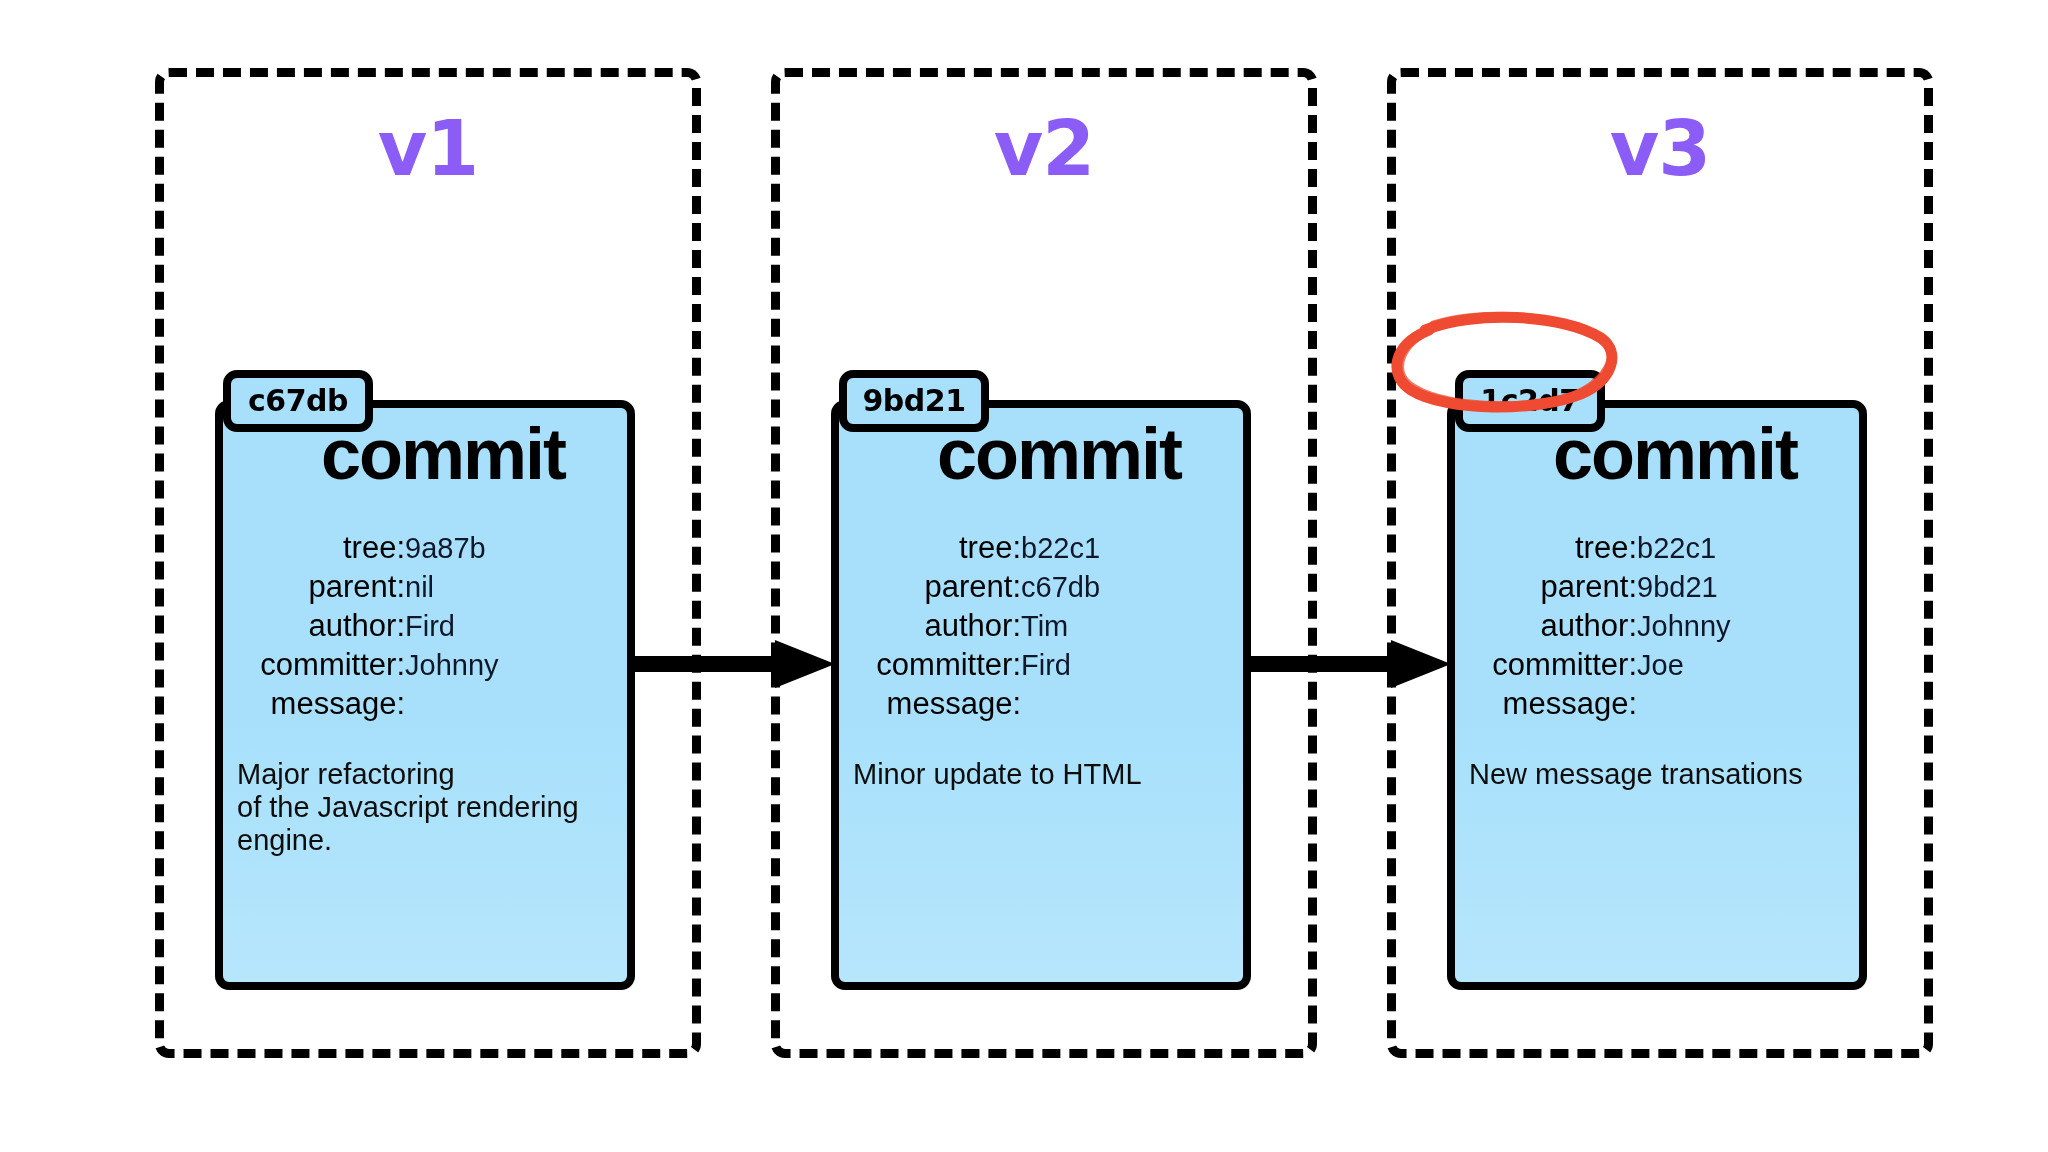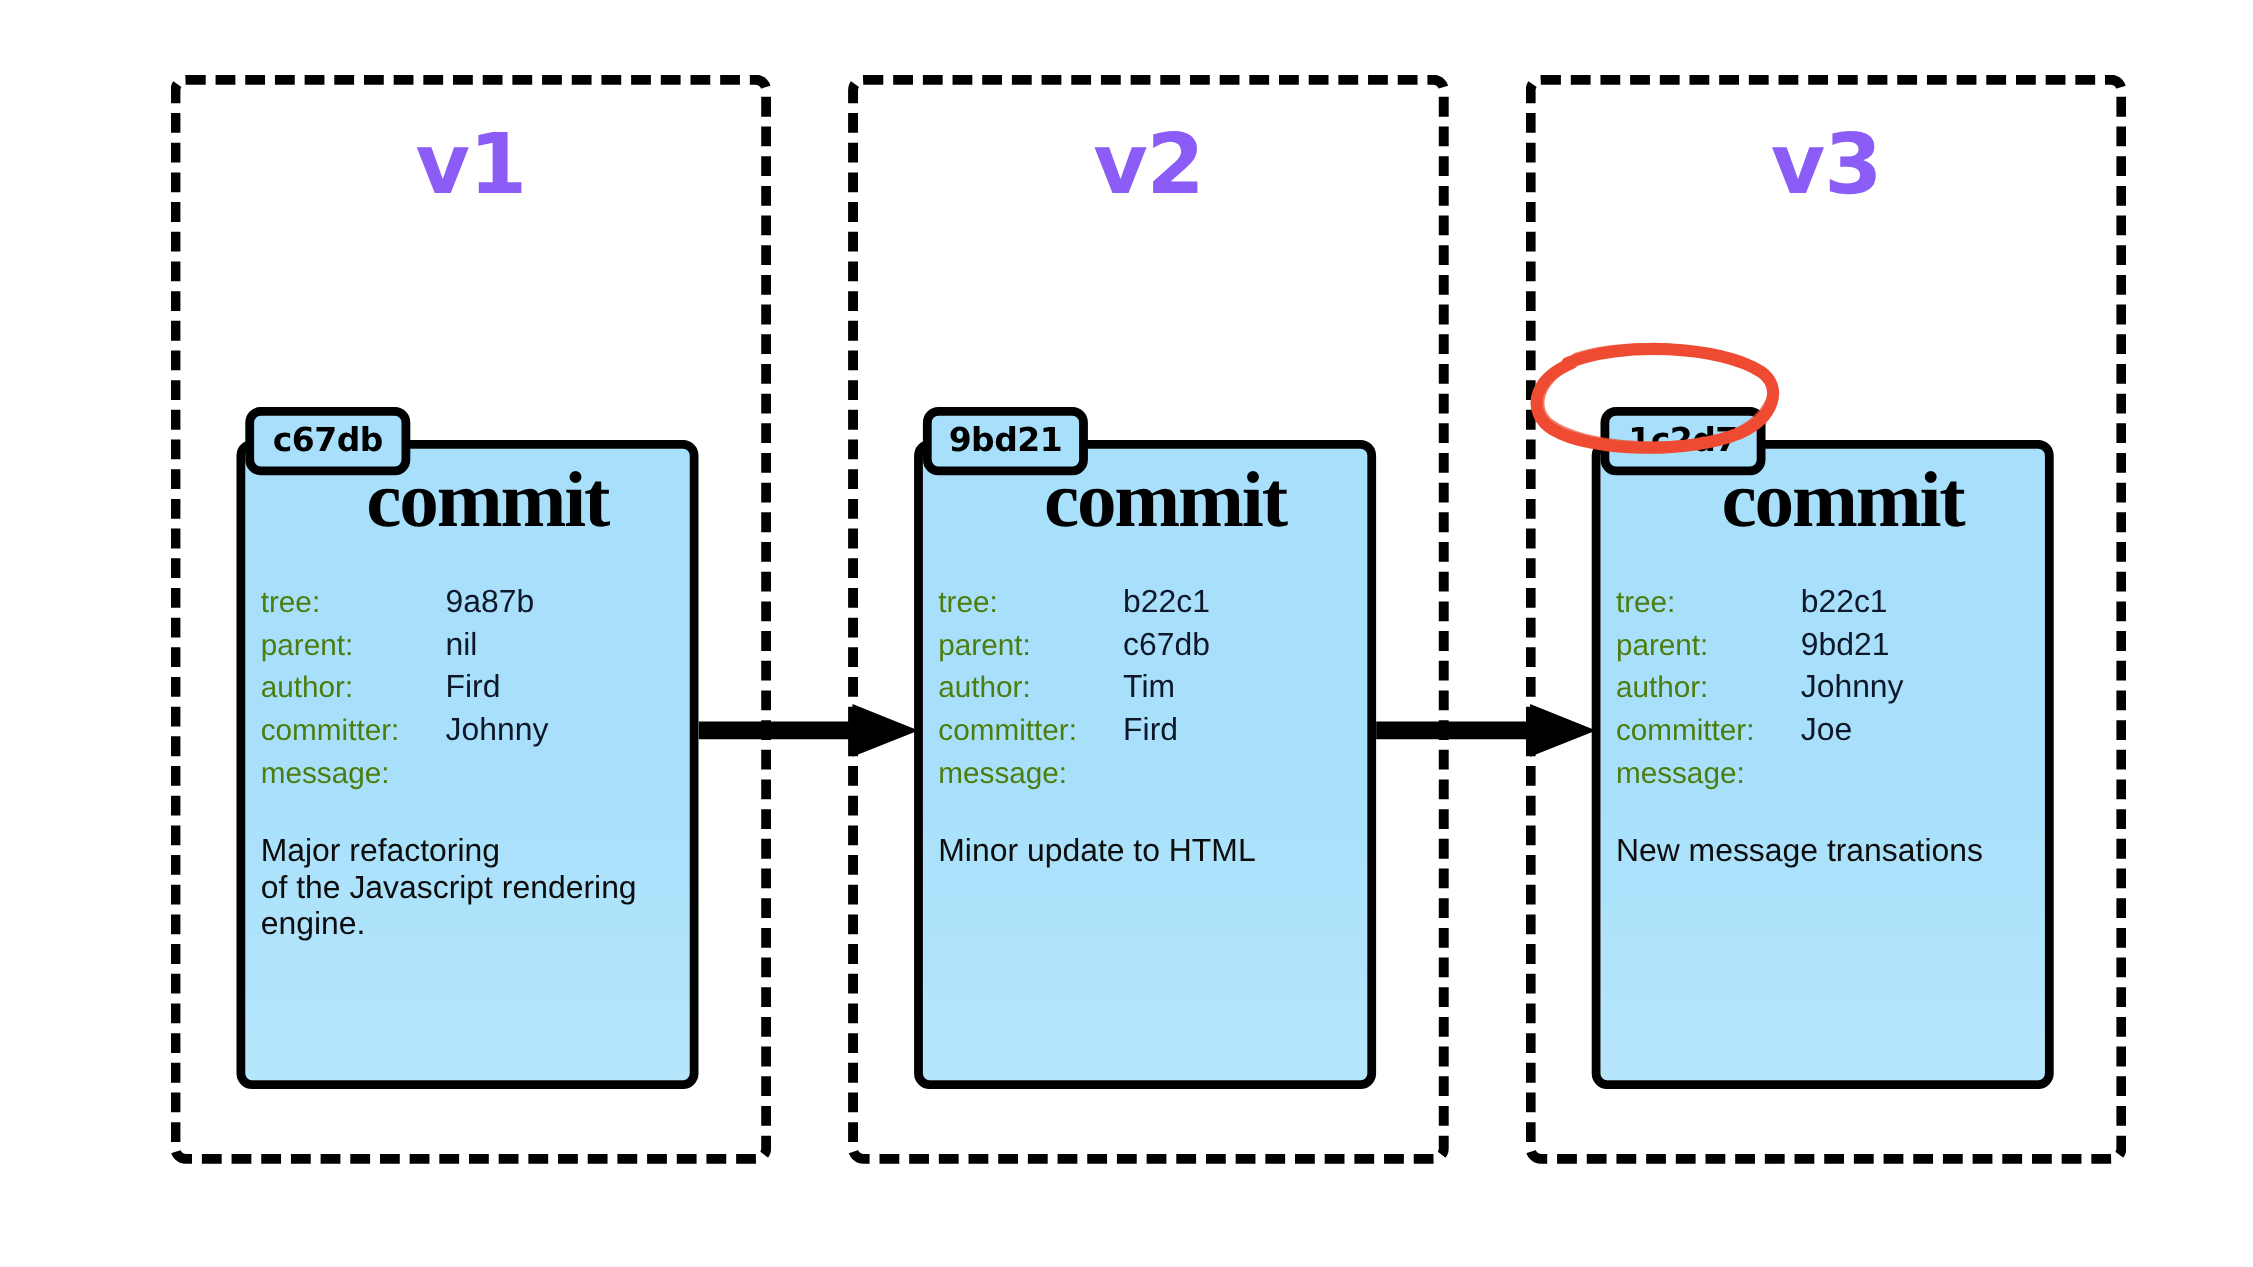--- a/index.html
+++ b/index.html
@@ -105,21 +105,21 @@
     background: #a8e0fb;
     z-index: 2;
   }
 
   .commit-title {
     position: absolute;
     left: 0;
     top: 48px;
     width: 100%;
     text-align: center;
-    font-family: Liberation Serif, serif;
+    font-family: Liberation Sans, sans-serif;
     font-weight: bold;
     font-size: 72px;
     line-height: 1;
     color: #000000;
     letter-spacing: -2px;
     z-index: 1;
   }
 
   .fields {
     position: absolute;
@@ -129,23 +129,24 @@
     z-index: 1;
   }
   .field-row {
     display: flex;
     align-items: baseline;
     height: 39px;
   }
   .field-key {
     width: 168px;
     flex: 0 0 168px;
-    font-size: 27px;
+    font-size: 31px;
     line-height: 39px;
-    color: #4d7c0f;
+    color: #000000;
+    text-align: right;
   }
   .field-val {
     font-size: 29px;
     line-height: 39px;
     color: #0f172a;
   }
 
   .message-body {
     position: absolute;
     left: 22px;

